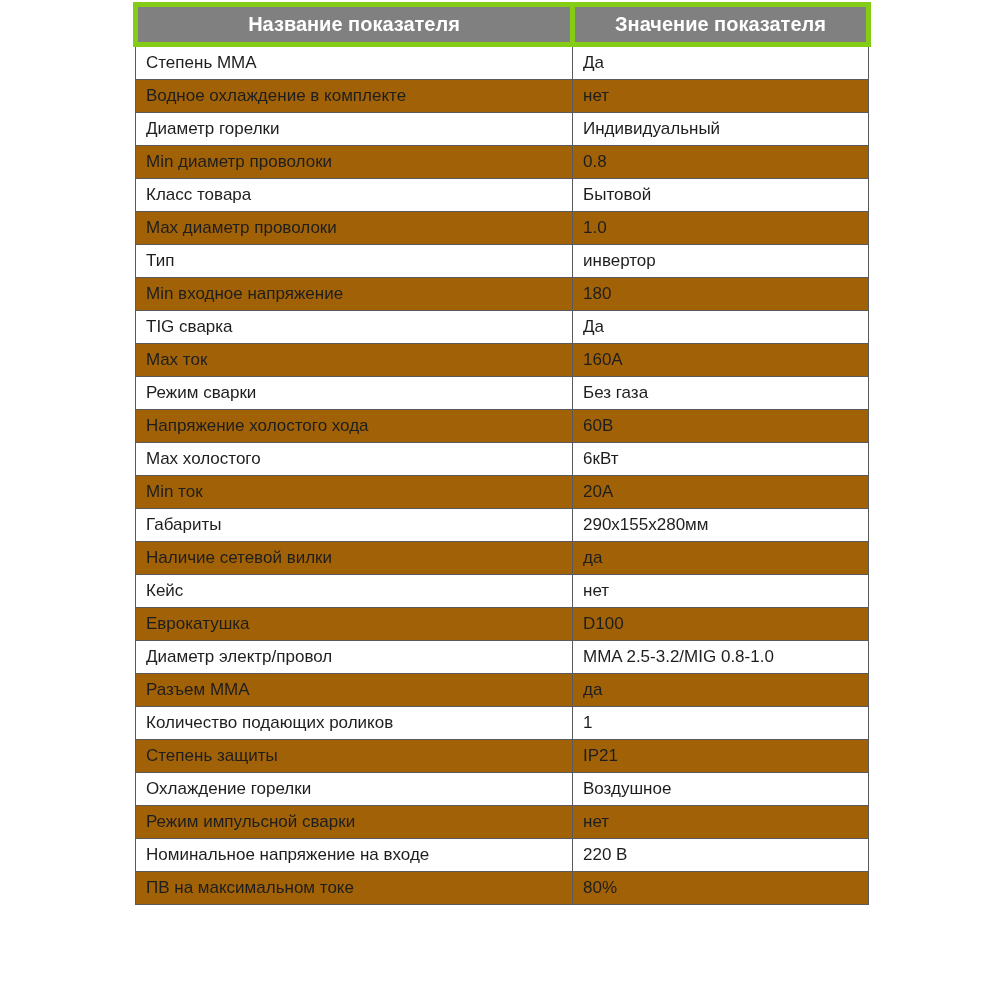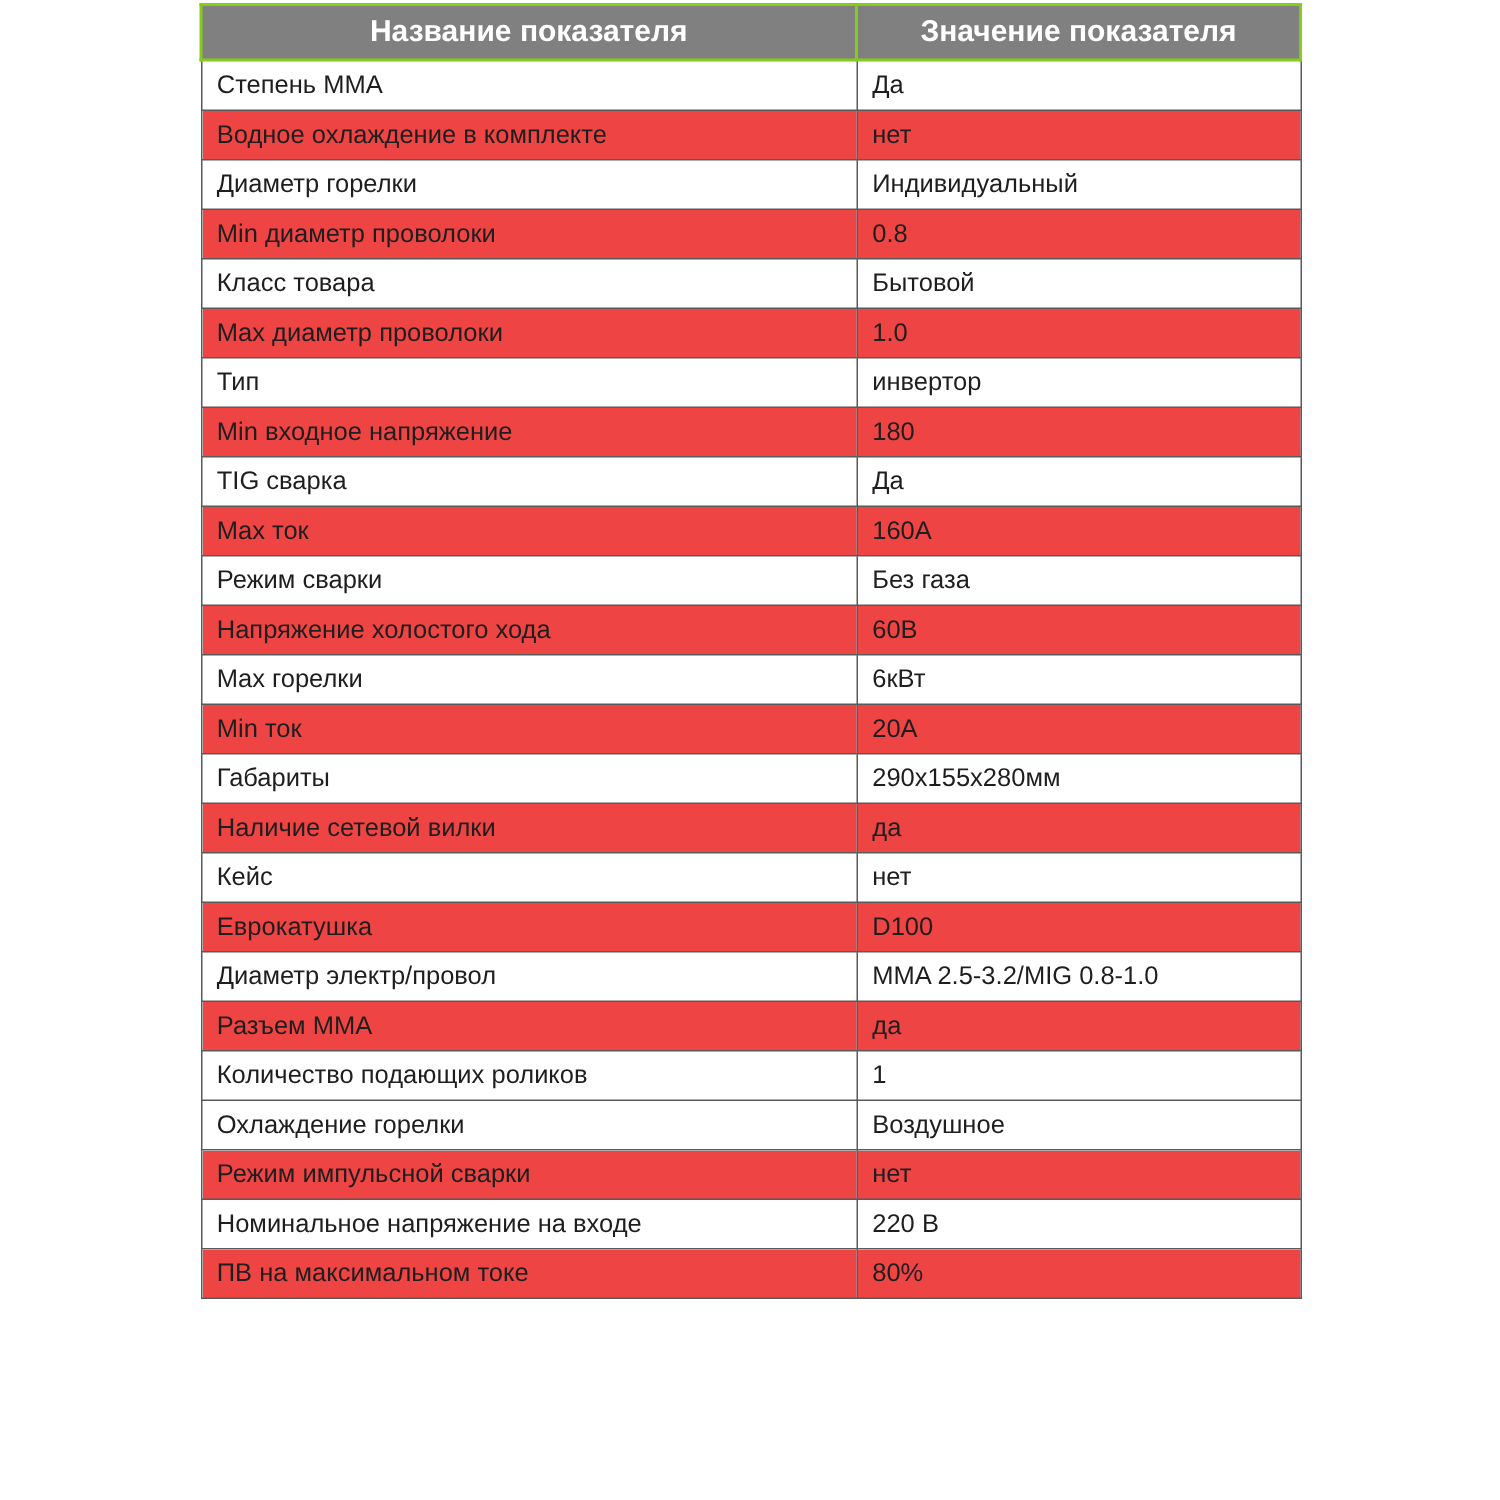--- a/index.html
+++ b/index.html
@@ -4,27 +4,27 @@
 <style>
   html, body { margin:0; padding:0; background:#ffffff; }
   body { width:1000px; height:1000px; position:relative; overflow:hidden; }
   .tbl {
     position:absolute; left:133px; top:2px; width:733px;
     border-collapse:collapse; table-layout:fixed;
     font-family:"Liberation Sans", sans-serif; color:#1e1e1e;
   }
   .tbl th {
     background:#808081; color:#ffffff; font-weight:bold; font-size:20px;
-    height:35px; padding:0; text-align:center; border:2px solid #84cc16;
+    height:35px; padding:0; text-align:center; border:5px solid #84cc16;
   }
   .tbl td {
     height:32px; padding:0 0 0 10px; font-size:17px; border:1px solid #5a5a5a;
     white-space:nowrap; overflow:hidden;
   }
-  .tbl tr.alt td { background:#ef4444; }
+  .tbl tr.alt td { background:#a16207; }
   .c1 { width:437px; }
   .c2 { width:296px; }
 </style>
 </head>
 <body>
 
 <table class="tbl">
   <colgroup>
       <col class="c1">
       <col class="c2">
@@ -78,21 +78,21 @@
       </tr>
       <tr>
         <td>Режим сварки</td>
         <td>Без газа</td>
       </tr>
       <tr class="alt">
         <td>Напряжение холостого хода</td>
         <td>60В</td>
       </tr>
       <tr>
-        <td>Max горелки</td>
+        <td>Max холостого</td>
         <td>6кВт</td>
       </tr>
       <tr class="alt">
         <td>Min ток</td>
         <td>20А</td>
       </tr>
       <tr>
         <td>Габариты</td>
         <td>290x155x280мм</td>
       </tr>
@@ -113,20 +113,24 @@
         <td>MMA 2.5-3.2/MIG 0.8-1.0</td>
       </tr>
       <tr class="alt">
         <td>Разъем ММА</td>
         <td>да</td>
       </tr>
       <tr>
         <td>Количество подающих роликов</td>
         <td>1</td>
       </tr>
+      <tr class="alt">
+        <td>Степень защиты</td>
+        <td>IP21</td>
+      </tr>
       <tr>
         <td>Охлаждение горелки</td>
         <td>Воздушное</td>
       </tr>
       <tr class="alt">
         <td>Режим импульсной сварки</td>
         <td>нет</td>
       </tr>
       <tr>
         <td>Номинальное напряжение на входе</td>

